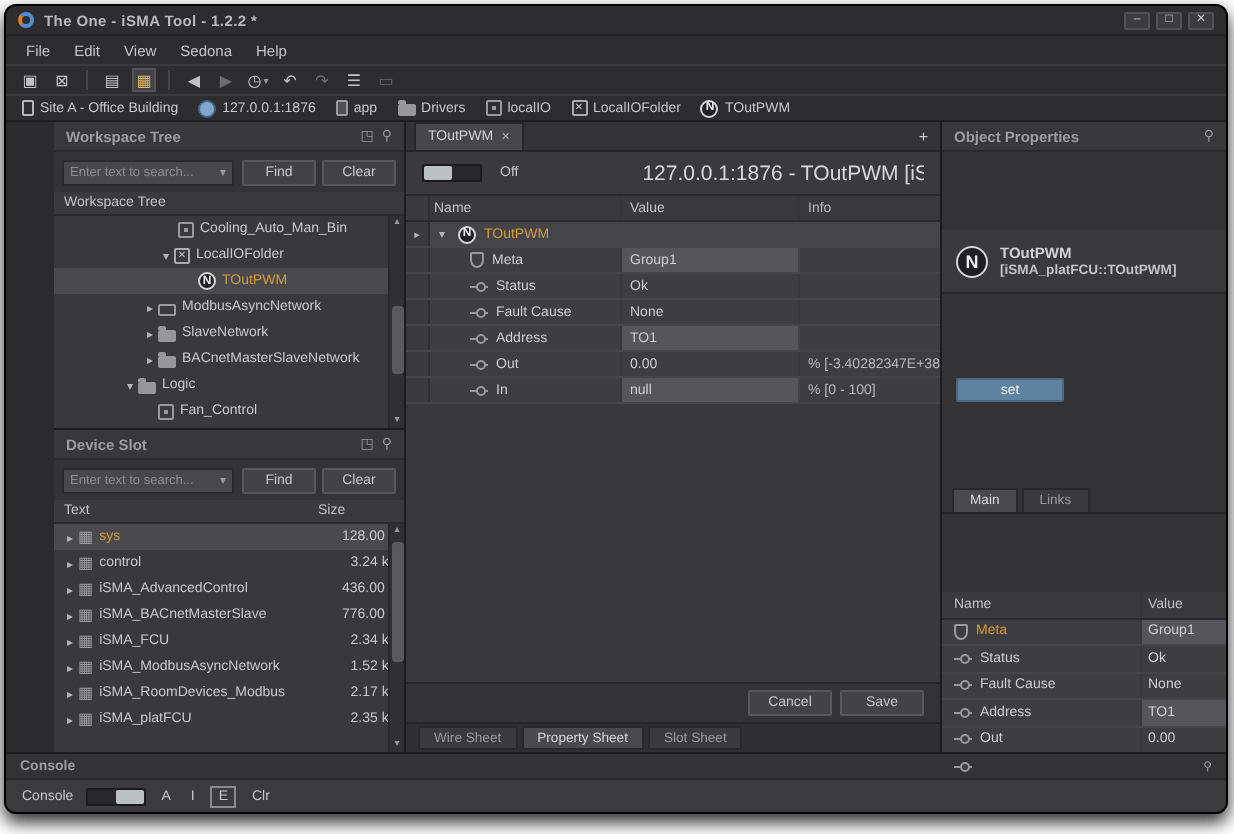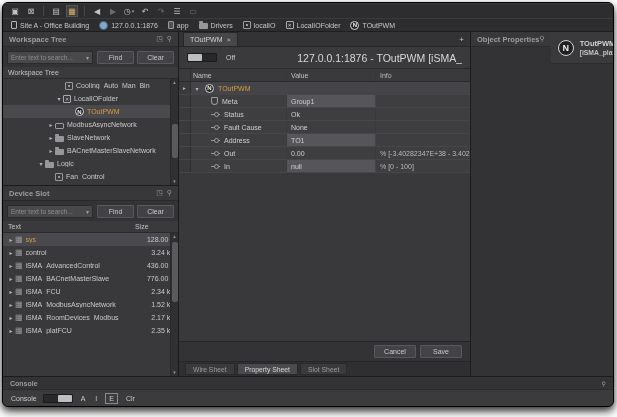--- a/index.html
+++ b/index.html
@@ -41,24 +41,24 @@
   .i-dev{width:9px;height:6px;border:1px solid #9a9a9e;border-radius:1px;flex:none;margin-top:2px;}
   .i-shield{width:7px;height:8px;border:1px solid #9a9a9e;border-radius:1px 1px 50% 50%;flex:none;}
   .i-slot{width:9px;height:7px;position:relative;flex:none;}
   .i-slot::before{content:"";position:absolute;left:0;right:0;top:3px;height:1px;background:#9a9a9e;}
   .i-slot::after{content:"";position:absolute;left:3px;top:1px;width:3px;height:3px;border:1px solid #9a9a9e;border-radius:50%;background:#3e3e41;}
   .badge-n{width:9px;height:9px;border-radius:50%;background:#202022;border:1px solid #d5d5d8;color:#ececef;
     font-size:6px;font-weight:bold;display:flex;align-items:center;justify-content:center;flex:none;}
   .badge-n.lg{width:16px;height:16px;font-size:9px;border-width:1.5px;}
   .kitglyph{color:#9a9a9e;font-size:8px;line-height:8px;flex:none;}
   
-  .content{flex:1;display:flex;min-height:0;background:#2b2b2e;}
+  .content{flex:1;display:flex;min-height:0;background:#2b2b2e;padding-left:24px;}
   .leftcol{width:176px;flex:none;display:flex;flex-direction:column;border-right:1px solid #1c1c1e;}
   .centercol{flex:1;min-width:0;display:flex;flex-direction:column;border-right:1px solid #1c1c1e;background:#39393c;}
-  .rightcol{width:142px;flex:none;display:flex;background:#333336;}
+  .rightcol{width:142px;flex:none;display:flex;flex-direction:column;background:#333336;gap:39px;}
   .panel{display:flex;flex-direction:column;min-height:0;background:#333336;}
   .panel.wt{height:154px;flex:none;border-bottom:1px solid #1c1c1e;}
   .panel.dk{flex:1;}
   .phead{height:15px;background:#38383b;display:flex;align-items:center;padding:0 6px;flex:none;border-bottom:1px solid #2a2a2c;}
   .phead .ptitle{font-size:7.5px;font-weight:bold;color:#9d9da0;}
   .phead .picons{margin-left:auto;display:flex;gap:4px;color:#9a9a9e;font-size:7px;}
   .searchrow{height:20px;display:flex;align-items:center;gap:3px;padding:0 4px;flex:none;}
   .sinput{flex:1;min-width:0;height:13px;background:#48484b;border:1px solid #2a2a2c;border-radius:1px;
     color:#c9c9cc;font-size:6.5px;padding:0 3px;font-family:"Liberation Sans",sans-serif;}
   .sinput::placeholder{color:#8e8e92;}
@@ -146,21 +146,37 @@
   .cbtn{font-size:7px;color:#c9c9cc;padding:0 2px;}
   .cbtn.boxed{border:1px solid #8a8a8e;padding:0 3px;height:11px;display:flex;align-items:center;}
   .pin{color:#9a9a9e;font-size:7px;}
 </style>
 </head>
 <body>
 
 <div class="stage">
 <div class="window">
 
-
+  <div class="titlebar">
+    <span class="logo"></span>
+    <span class="title">The One - iSMA Tool - 1.2.2 *</span>
+    <span class="winbtns">
+      <span class="wbtn">–</span>
+      <span class="wbtn">□</span>
+      <span class="wbtn">✕</span>
+    </span>
+  </div>
+
+  <div class="menubar">
+    <span class="menuitem">File</span>
+    <span class="menuitem">Edit</span>
+    <span class="menuitem">View</span>
+    <span class="menuitem">Sedona</span>
+    <span class="menuitem">Help</span>
+  </div>
 
   <div class="toolbar">
     <span class="tbtn">▣</span>
     <span class="tbtn">⊠</span>
     <span class="tsep"></span>
     <span class="tbtn">▤</span>
     <span class="tbtn pressed">▦</span>
     <span class="tsep"></span>
     <span class="tbtn">◀</span>
     <span class="tbtn dim">▶</span>

